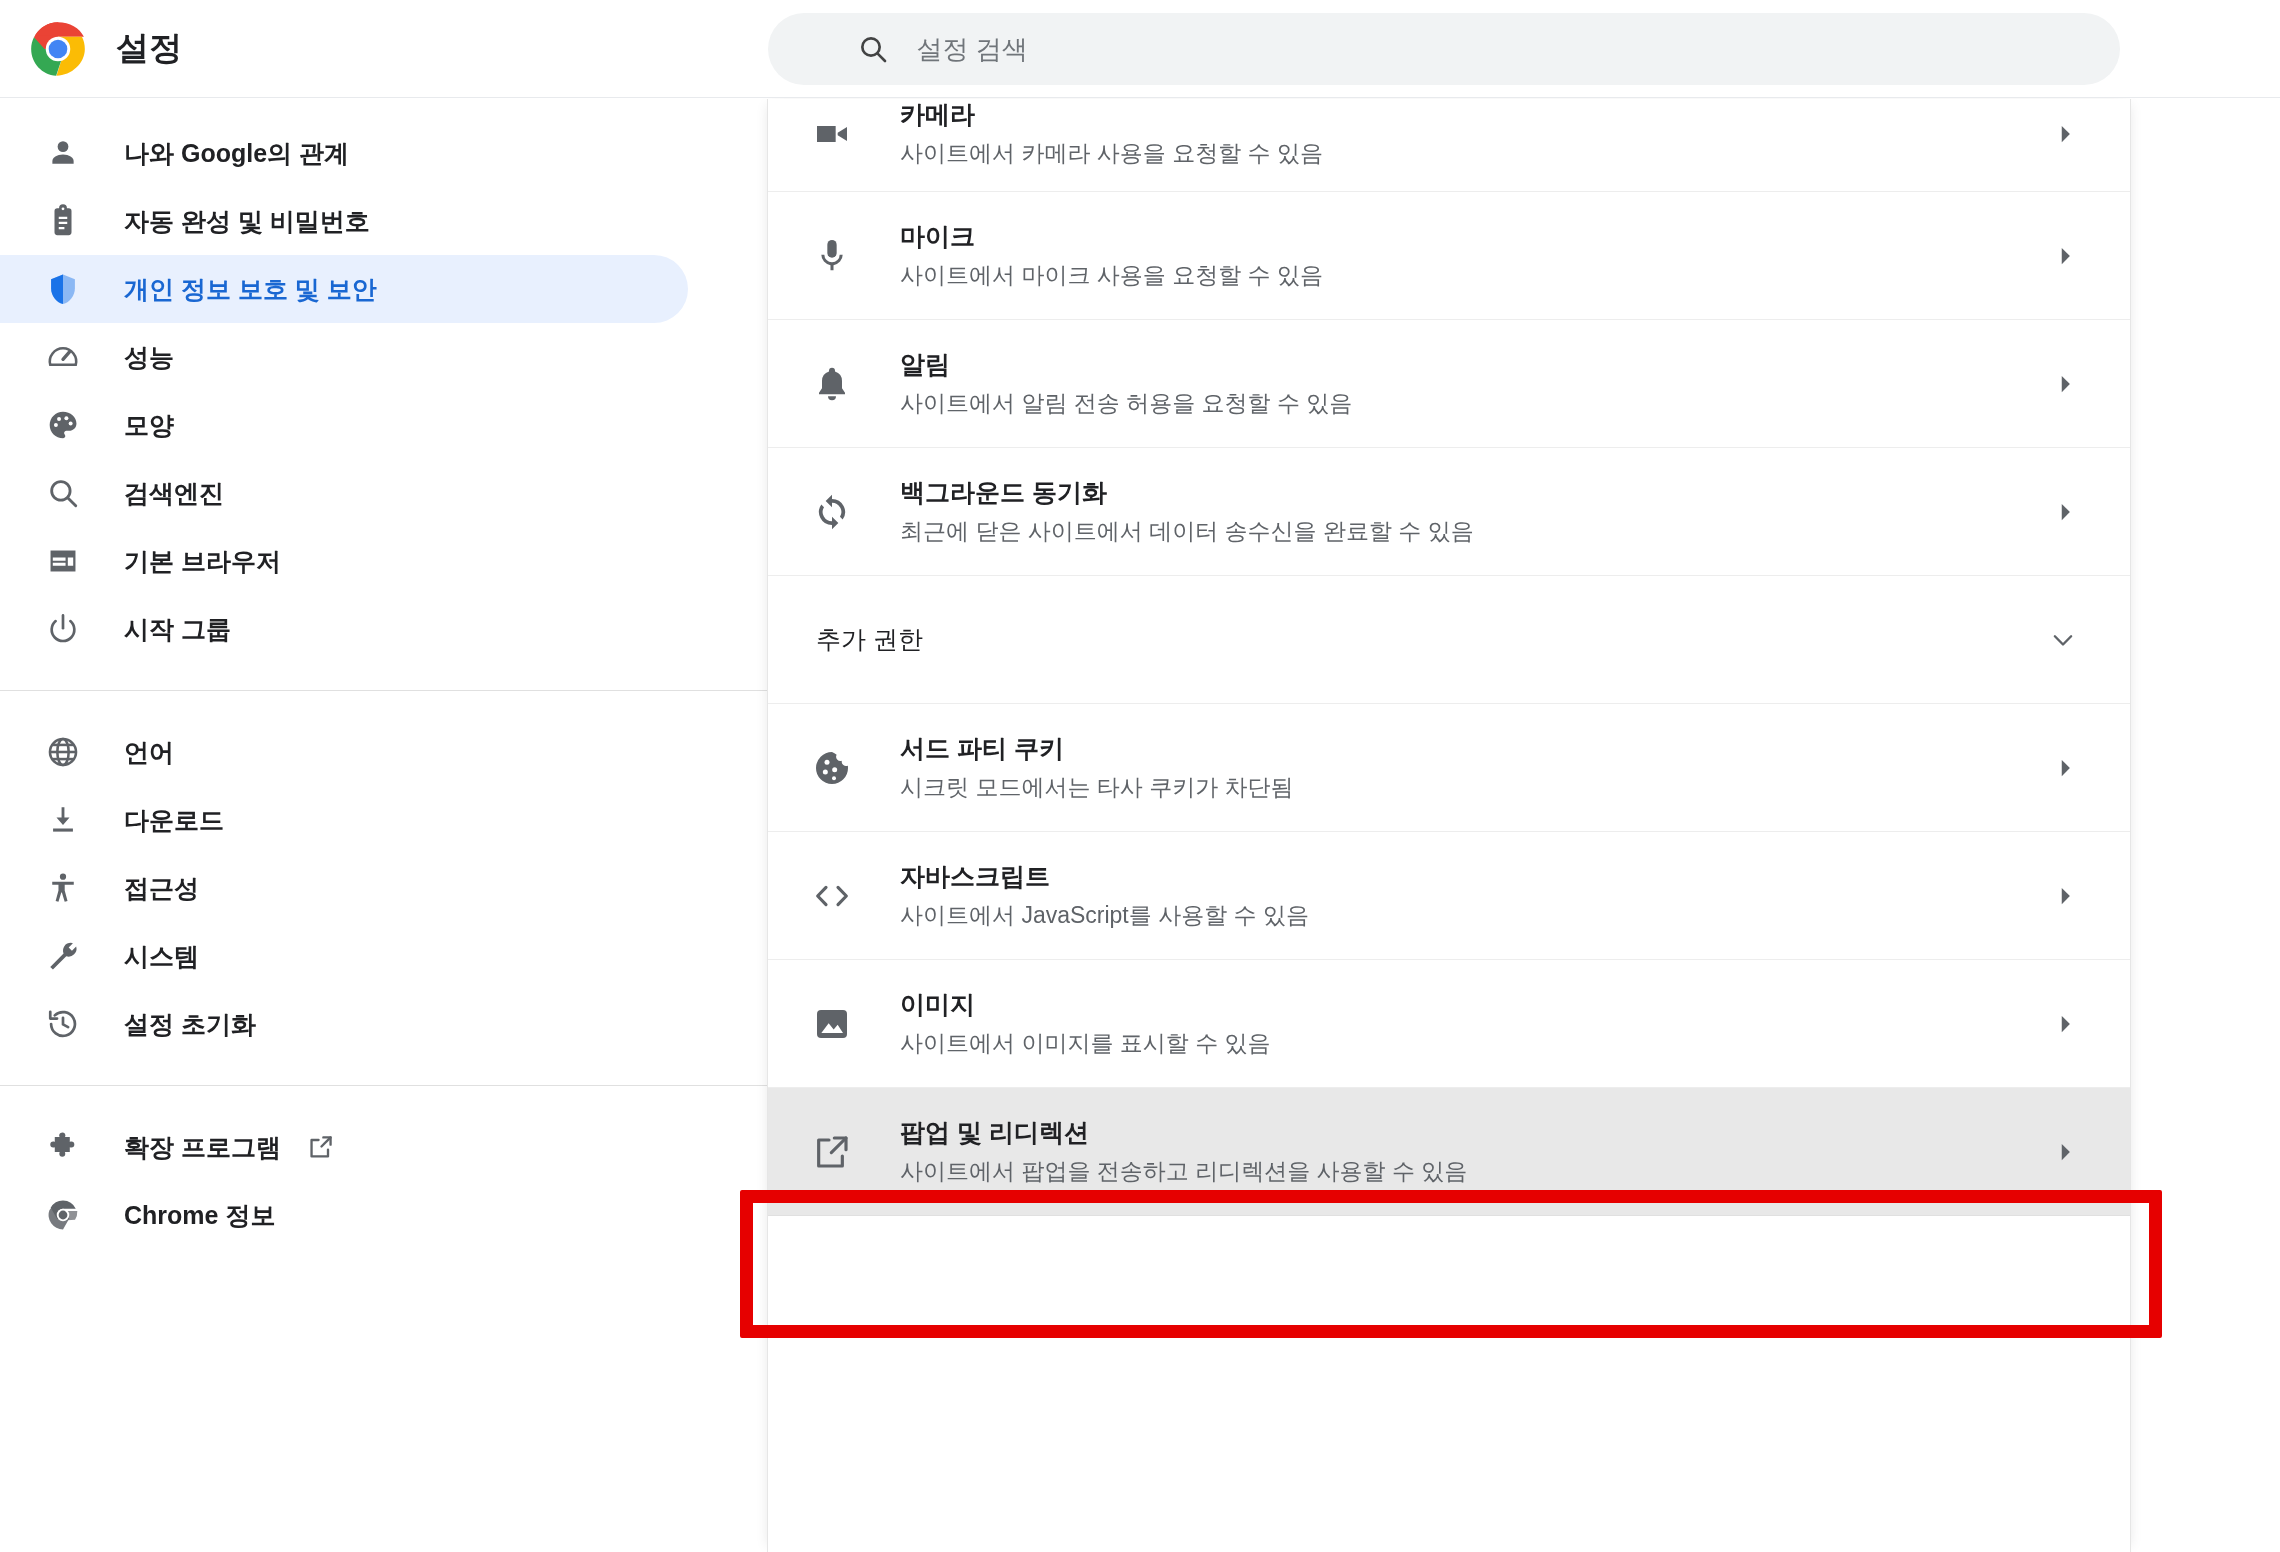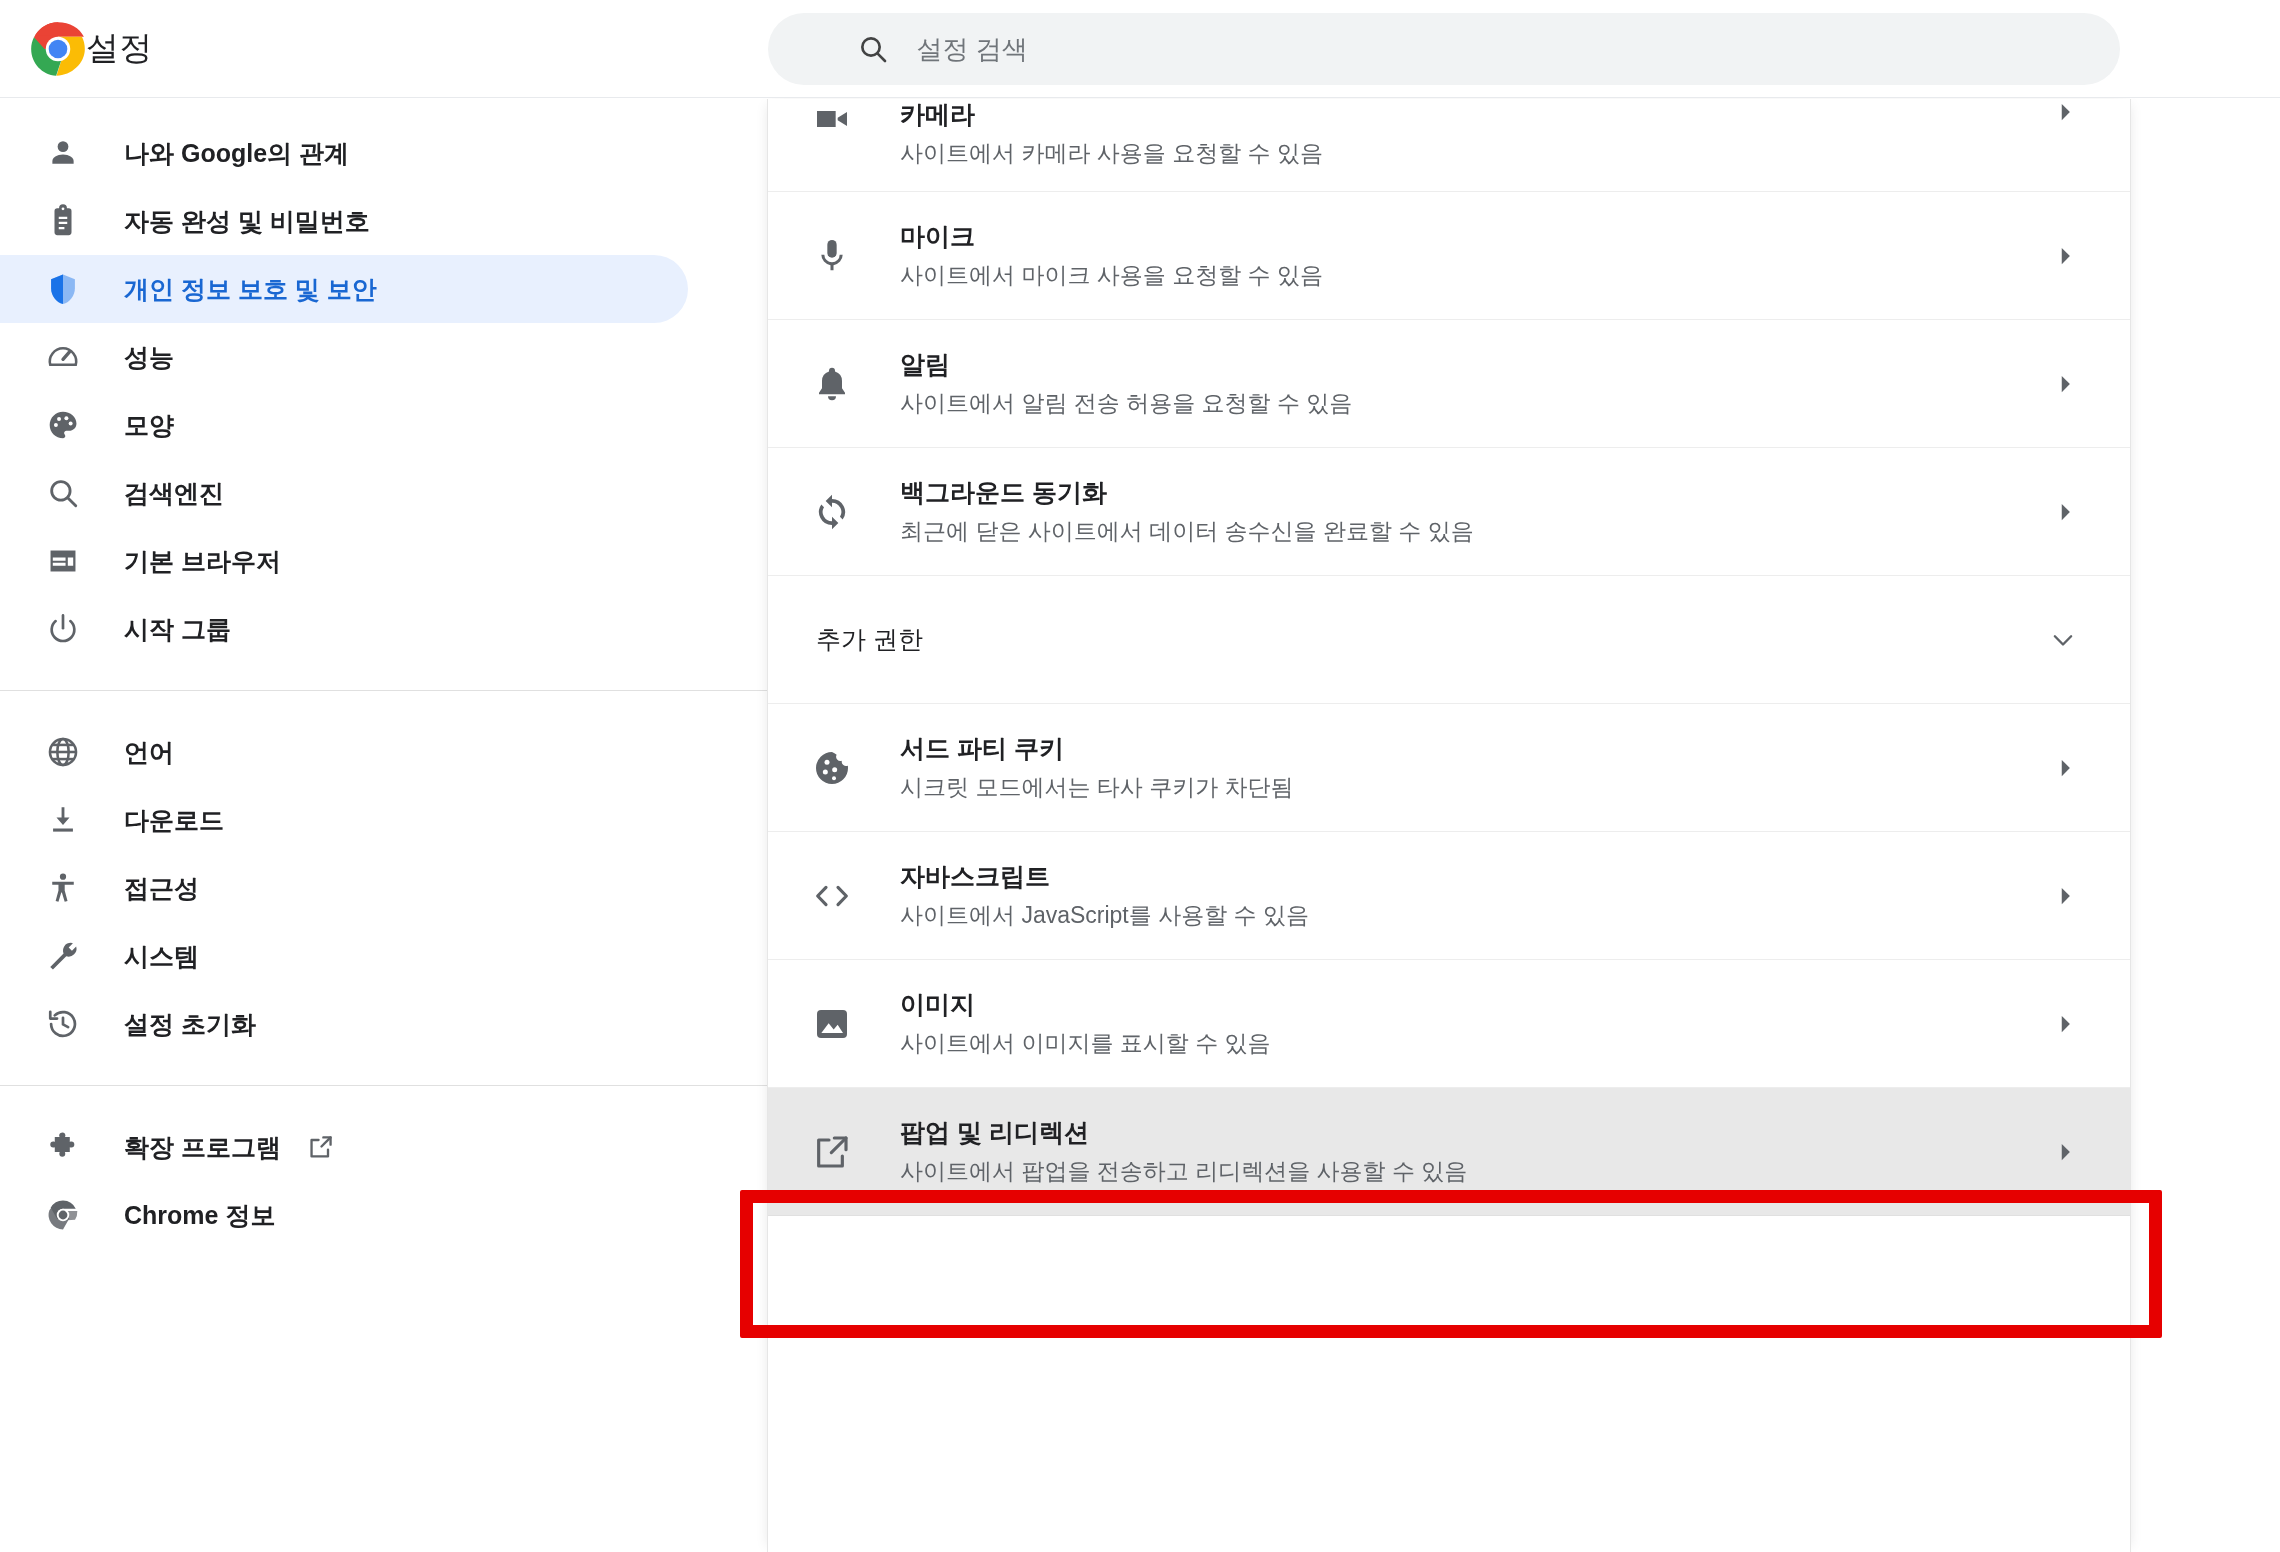--- a/index.html
+++ b/index.html
@@ -14,21 +14,22 @@
   .header {
     position: absolute; top: 0; left: 0;
     width: 2280px; height: 98px;
     background: #ffffff;
     display: flex; align-items: center;
     z-index: 30;
     border-bottom: 1px solid #e8eaed;
   }
   .chrome-logo { margin-left: 30px; width: 56px; height: 56px; flex: none; }
   .app-title {
-    font-size: 33px; font-weight: 400; color: #202124;
+    margin-left: 30px;
+    font-size: 33px; font-weight: 700; color: #202124;
     letter-spacing: .2px;
   }
   .search-wrap {
     position: absolute; left: 768px; top: 13px;
     width: 1352px; height: 72px;
   }
   .search-box {
     width: 100%; height: 100%;
     background: #f1f3f4;
     border-radius: 36px;
@@ -97,21 +98,21 @@
 
   .setting-row {
     position: relative;
     display: flex; align-items: center;
     min-height: 128px;
     padding: 0 52px 0 0;
     border-bottom: 1px solid #ededed;
     background: #ffffff;
     cursor: pointer;
   }
-  .setting-row.first-cut { min-height: 92px; align-items: flex-start; padding-bottom: 22px; }
+  .setting-row.first-cut { min-height: 92px; align-items: center; padding-bottom: 22px; }
   .setting-row.highlighted { background: #e8e8e8; border-bottom-color: #e0e0e0; }
 
   .row-icon {
     width: 40px; height: 40px; flex: none;
     margin-left: 44px; margin-right: 48px;
     color: #5f6368;
     display: flex; align-items: center; justify-content: center;
   }
   .row-text { flex: 1 1 auto; min-width: 0; }
   .row-title {

